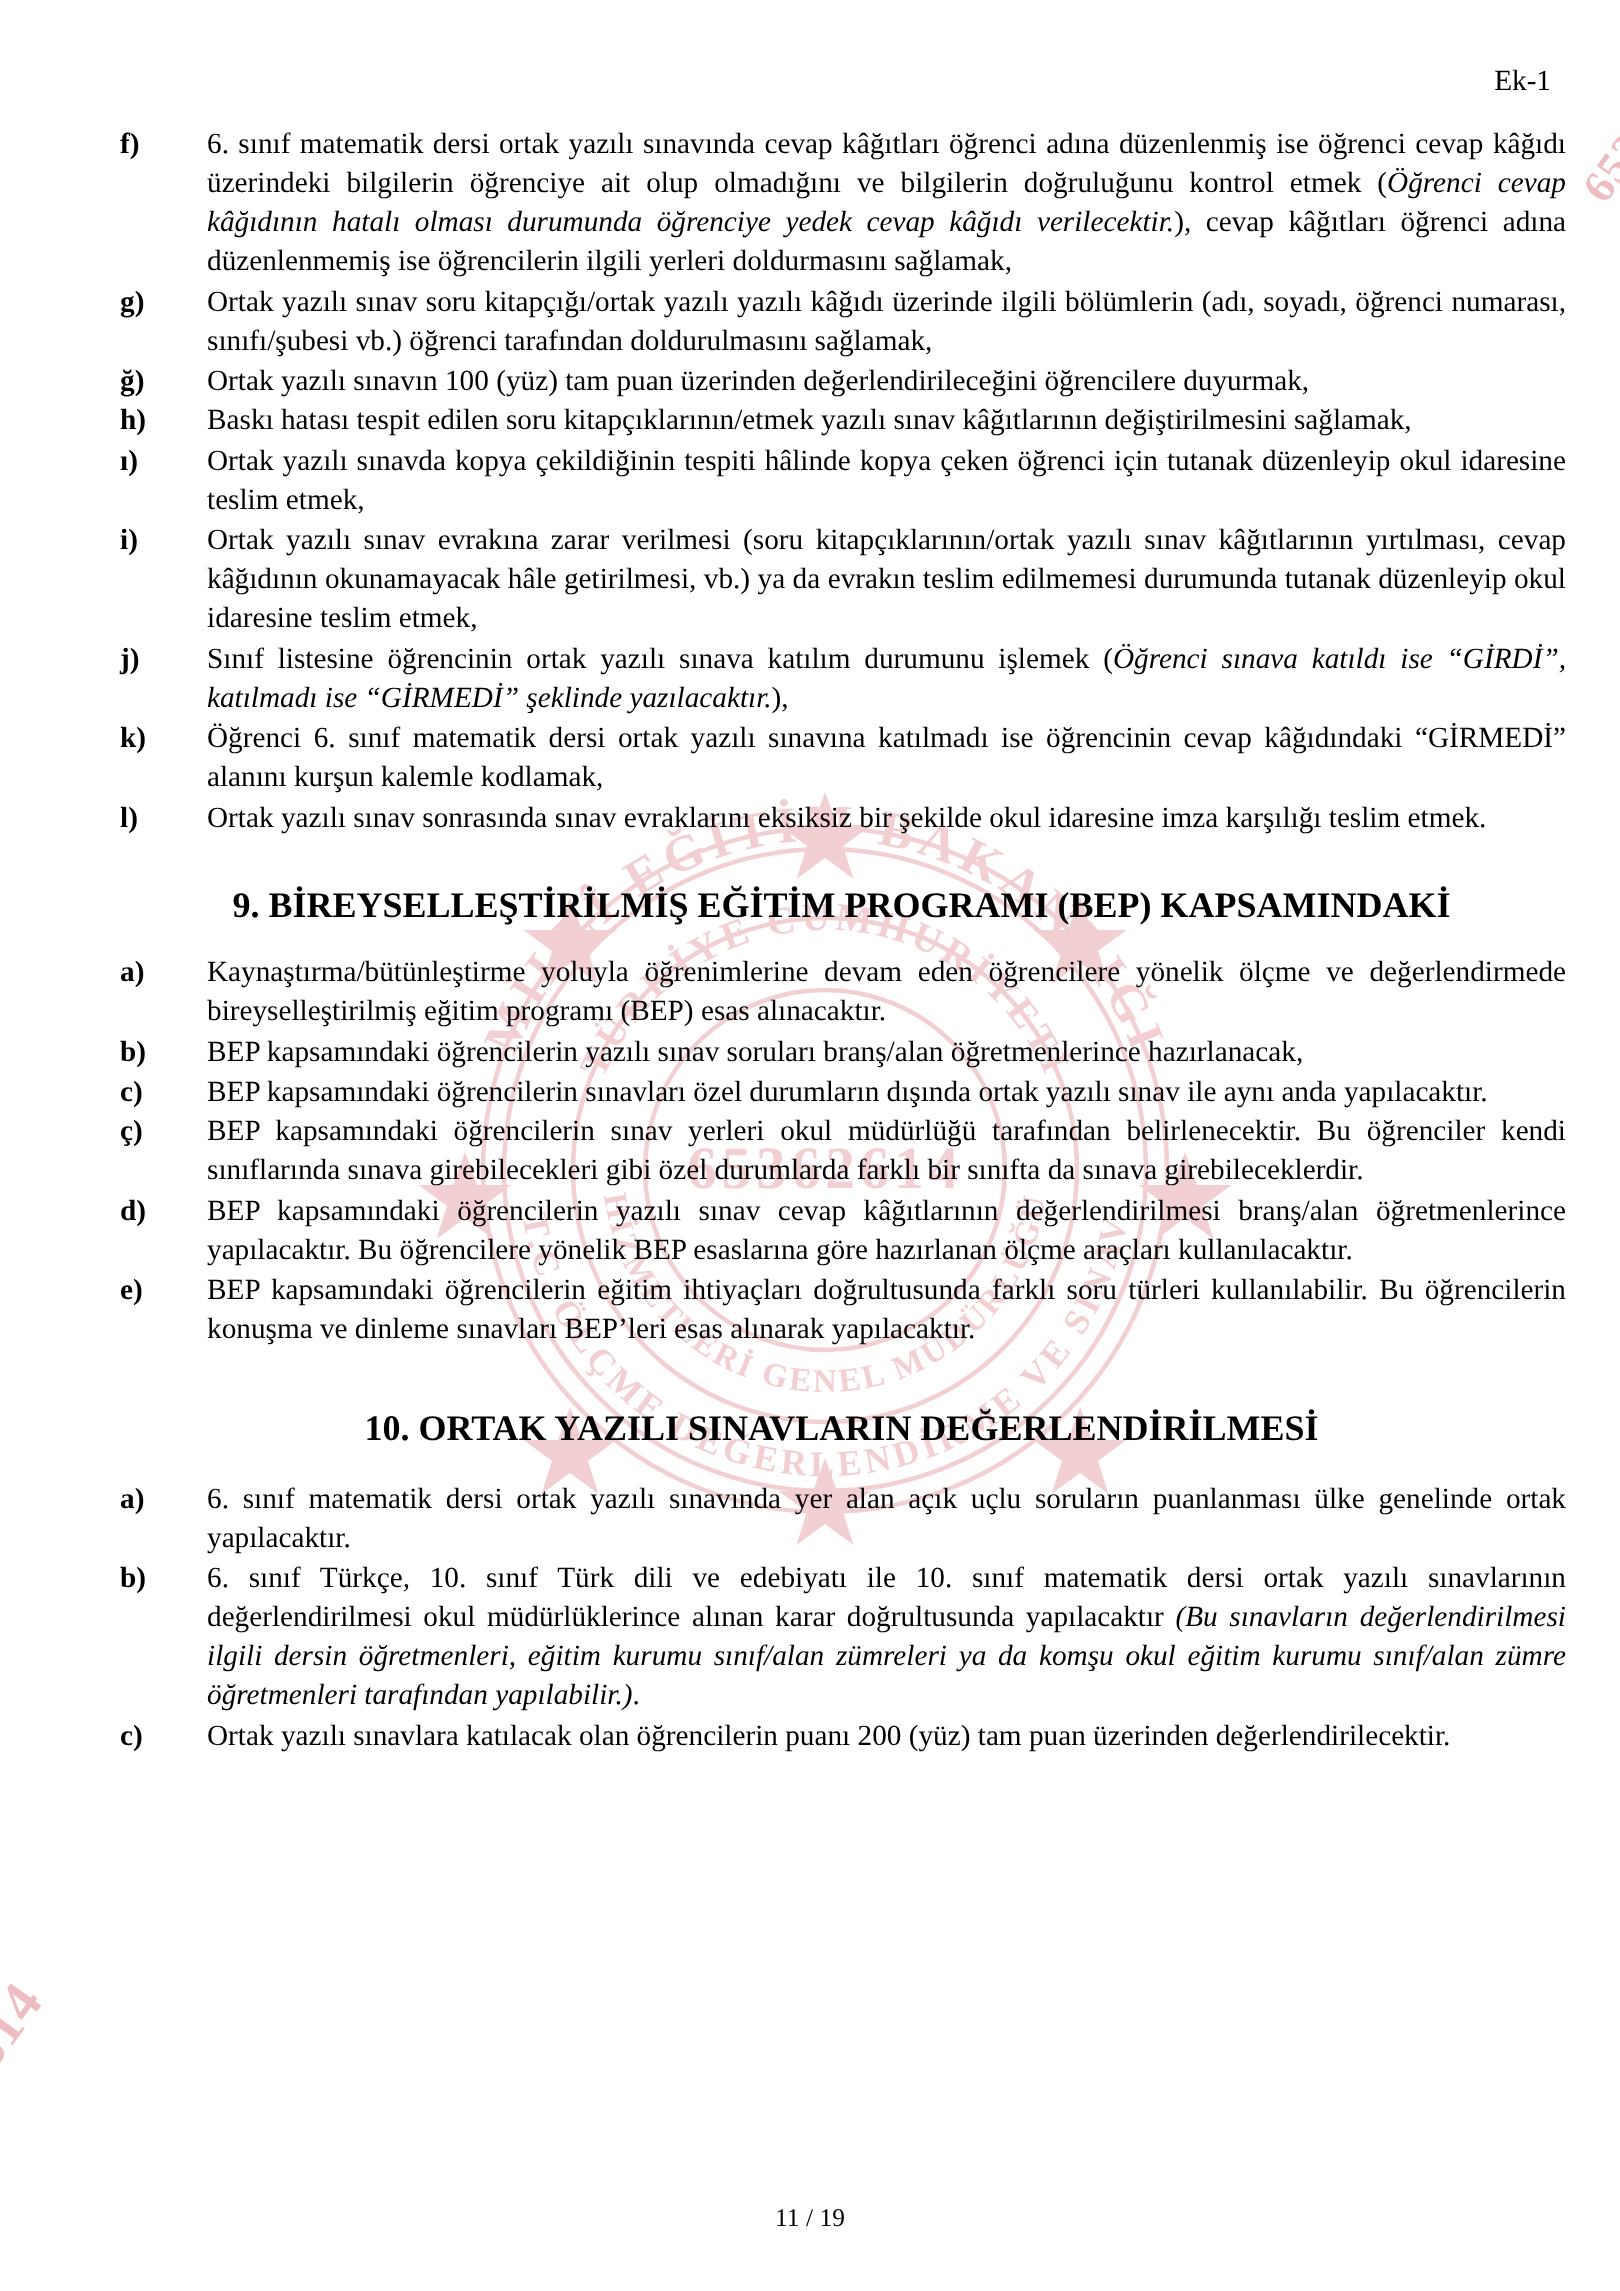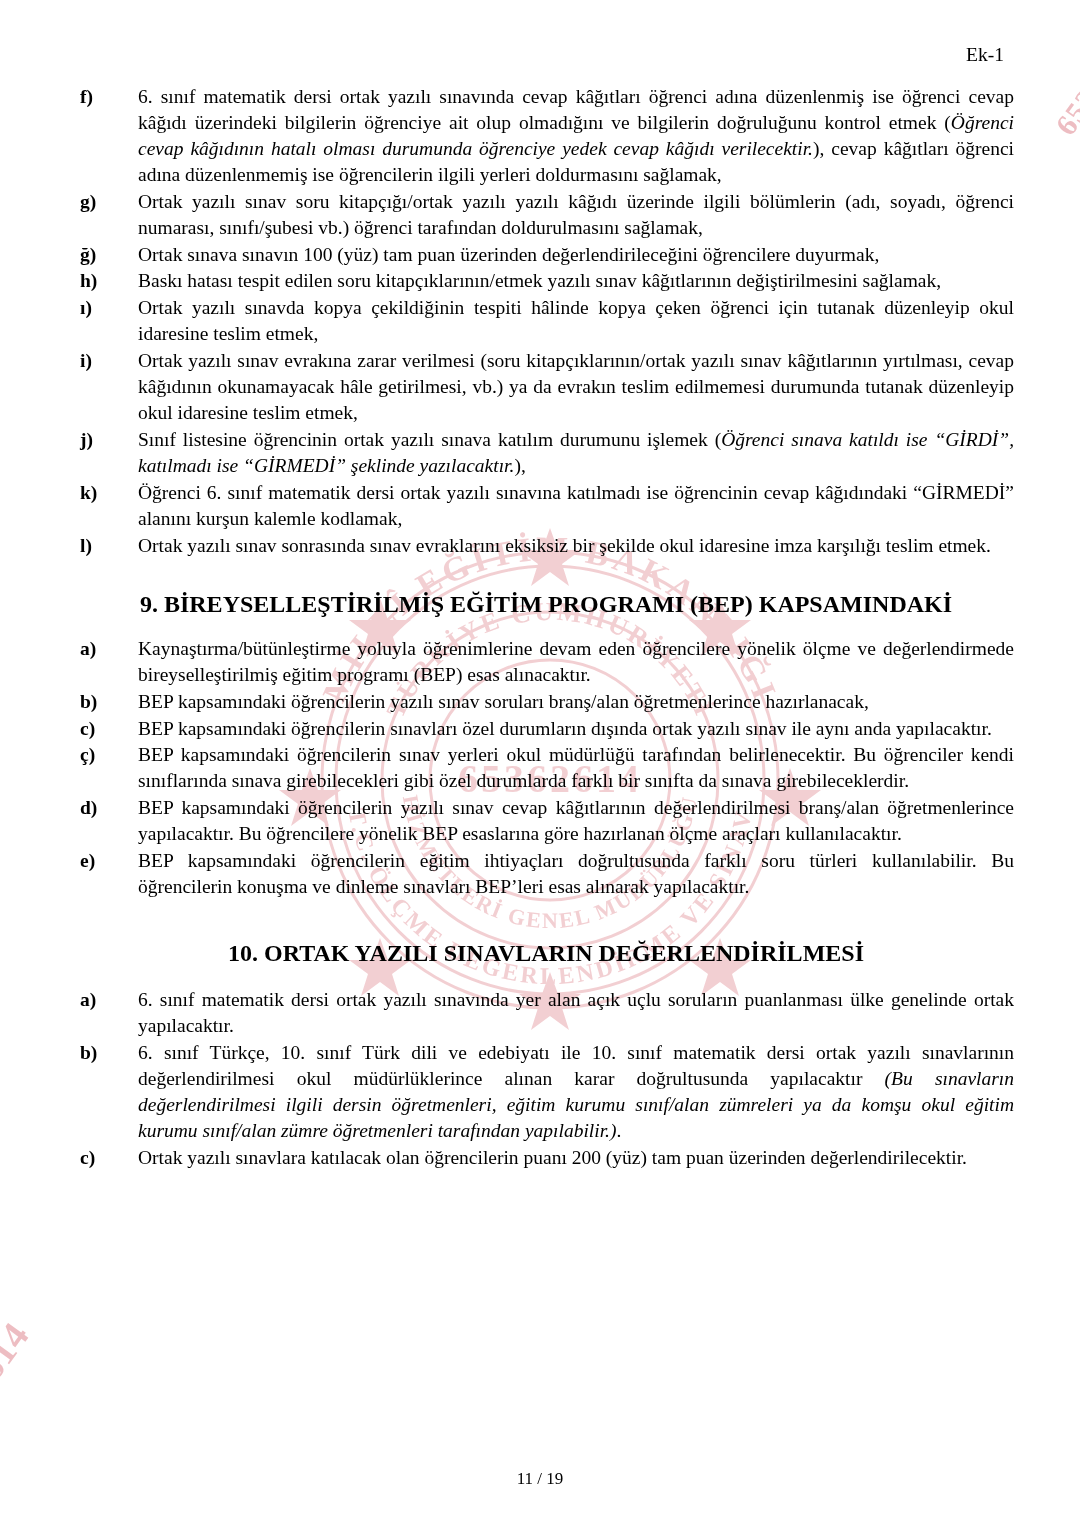--- a/index.html
+++ b/index.html
@@ -52,21 +52,21 @@
     top: 480px;
     width: 600px;
     height: 600px;
     opacity: 0.55;
   }
 
   
   .page {
     position: relative;
     z-index: 10;
-    padding: 44px 66px 0 78px;
+    padding: 44px 36px 0 78px;
     box-sizing: border-box;
     height: 100%;
   }
   .header-right {
     text-align: right;
     font-size: 19.5px;
     margin-bottom: 18px;
     padding-right: 10px;
   }
 
@@ -174,21 +174,21 @@
       <li class="item">
         <span class="marker">f)</span>
         <span class="body-text">6. sınıf matematik dersi ortak yazılı sınavında cevap kâğıtları öğrenci adına düzenlenmiş ise öğrenci cevap kâğıdı üzerindeki bilgilerin öğrenciye ait olup olmadığını ve bilgilerin doğruluğunu kontrol etmek (<i>Öğrenci cevap kâğıdının hatalı olması durumunda öğrenciye yedek cevap kâğıdı verilecektir.</i>), cevap kâğıtları öğrenci adına düzenlenmemiş ise öğrencilerin ilgili yerleri doldurmasını sağlamak,</span>
       </li>
       <li class="item">
         <span class="marker">g)</span>
         <span class="body-text">Ortak yazılı sınav soru kitapçığı/ortak yazılı yazılı kâğıdı üzerinde ilgili bölümlerin (adı, soyadı, öğrenci numarası, sınıfı/şubesi vb.) öğrenci tarafından doldurulmasını sağlamak,</span>
       </li>
       <li class="item">
         <span class="marker">ğ)</span>
-        <span class="body-text">Ortak sınava sınavın 100 (yüz) tam puan üzerinden değerlendirileceğini öğrencilere duyurmak,</span>
+        <span class="body-text">Ortak yazılı sınavın 100 (yüz) tam puan üzerinden değerlendirileceğini öğrencilere duyurmak,</span>
       </li>
       <li class="item">
         <span class="marker">h)</span>
         <span class="body-text">Baskı hatası tespit edilen soru kitapçıklarının/etmek yazılı sınav kâğıtlarının değiştirilmesini sağlamak,</span>
       </li>
       <li class="item">
         <span class="marker">ı)</span>
         <span class="body-text">Ortak yazılı sınavda kopya çekildiğinin tespiti hâlinde kopya çeken öğrenci için tutanak düzenleyip okul idaresine teslim etmek,</span>
       </li>
       <li class="item">

